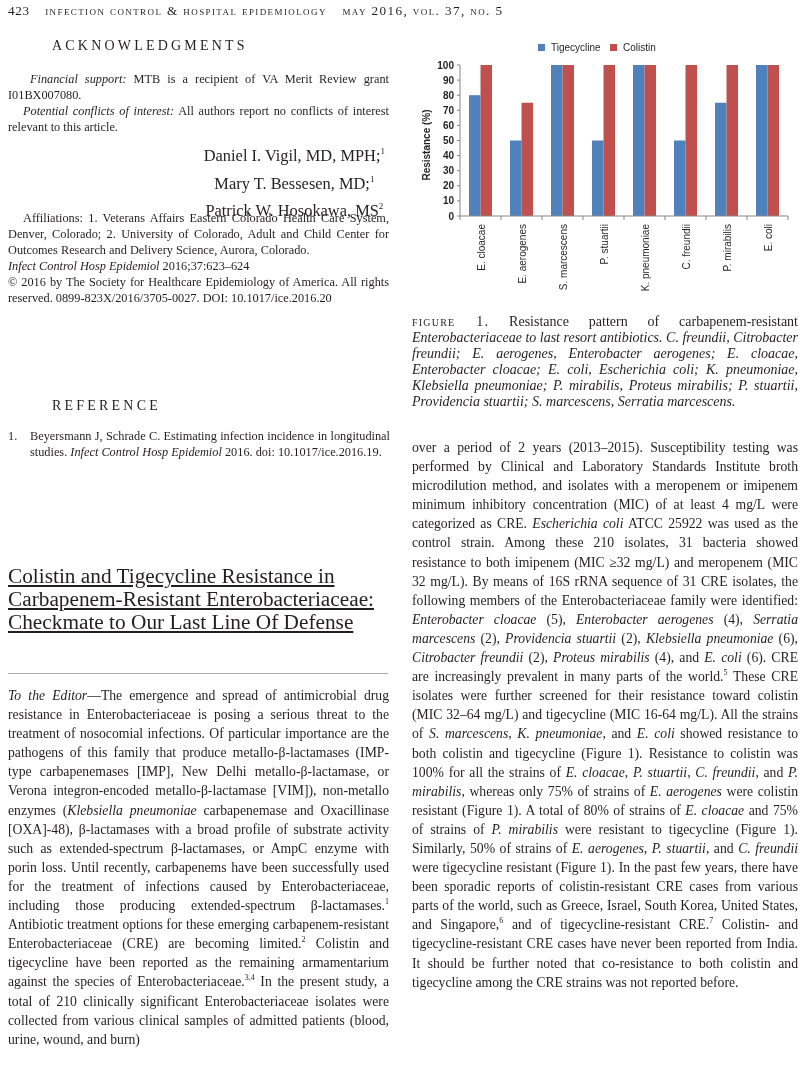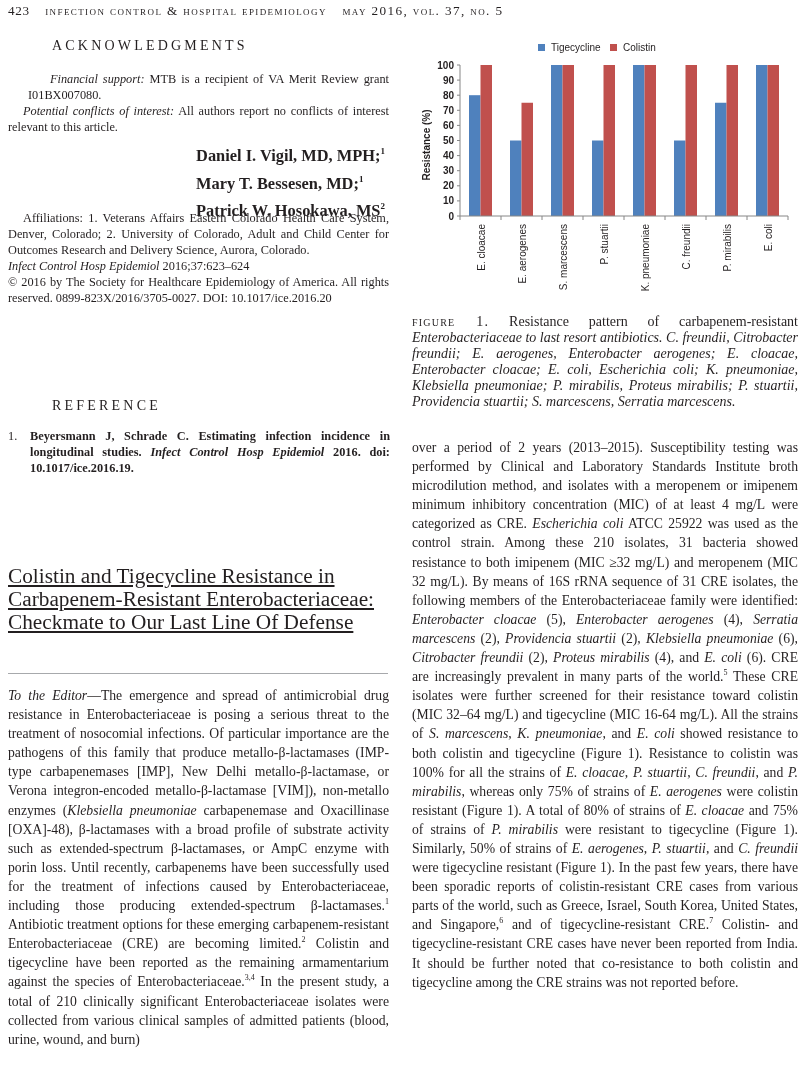--- a/index.html
+++ b/index.html
@@ -5,47 +5,47 @@
   html, body { margin:0; padding:0; background:#fff; }
   body { width:800px; height:1074px; position:relative; overflow:hidden; font-family:"Liberation Serif", "DejaVu Serif", serif; color:#231f20; }
   .abs { position:absolute; }
   .running-head { left:8px; top:3px; font-size:13.2px; letter-spacing:0.6px; white-space:nowrap; }
   .running-head .sc { font-variant:small-caps; text-transform:lowercase; letter-spacing:1.4px; }
   .sec-head { font-size:14px; letter-spacing:3.2px; text-transform:uppercase;margin-left:44px; }
   .para { font-size:12.3px; line-height:16.1px; text-align:justify; }
   .para p { margin:0; }
   .indent { text-indent:15px; }
   i { font-style:italic; }
-  .authors { right:415px; top:140px; text-align:left; font-weight:bold; font-size:16.4px; line-height:22.5px; }
+  .authors { right:415px; top:140px; text-align:center; font-weight:normal; font-size:16.4px; line-height:22.5px; }
   .authors sup { font-size:9px; vertical-align:7px; }
   .title { left:8px; top:565px; font-size:21.3px; line-height:22.8px;text-decoration:underline; }
   .rule { left:8px; top:673px; width:380px; height:1px; background:#a7a9ac; }
   .body-col { font-size:13.7px; line-height:19.1px; text-align:justify; }
   .body-col p { margin:0; }
   sup.r { font-size:8px; vertical-align:6px; line-height:0; }
   .ref { left:8px; top:428px; width:382px; font-size:12.3px; line-height:16.1px; }
   .ref .num { position:absolute; left:0; top:0; }
-  .ref .txt { margin-left:22px; text-align:justify;font-weight:bold; }
+  .ref .txt { margin-left:22px; text-align:justify; }
   .caption { left:412px; top:314px; width:386px; font-size:14px; line-height:16.1px; text-align:justify; }
   .caption .lbl { font-variant:small-caps; text-transform:lowercase; letter-spacing:1.2px; }
   .chart { left:410px; top:30px; width:390px; height:280px; }
   .chart text { font-family:"Liberation Sans", "DejaVu Sans", sans-serif; }
 </style>
 </head>
 <body>
 
 <div class="abs running-head">
   <span>423</span>&nbsp;&nbsp;&nbsp;
   <span class="sc">INFECTION CONTROL &amp; HOSPITAL EPIDEMIOLOGY</span>&nbsp;&nbsp;&nbsp;
   <span class="sc">MAY 2016, VOL. 37, NO. 5</span>
 </div>
 
 <div class="abs sec-head" style="left:8px; top:38px;">Acknowledgments</div>
 <div class="abs para" style="left:8px; top:71px; width:381px;">
-  <p class="indent" style="text-indent:22px;margin-left:20px;"><i>Financial support:</i><span> MTB is a recipient of VA Merit Review grant I01BX007080.</span></p>
+  <p class="indent" style="text-indent:22px;"><i>Financial support:</i><span> MTB is a recipient of VA Merit Review grant I01BX007080.</span></p>
   <p class="indent" style="text-indent:15px;"><i>Potential conflicts of interest:</i><span> All authors report no conflicts of interest relevant to this article.</span></p>
 </div>
 
 <div class="abs authors">
   <div><span>Daniel I. Vigil, MD, MPH;</span><sup>1</sup></div>
   <div><span>Mary T. Bessesen, MD;</span><sup>1</sup></div>
   <div><span>Patrick W. Hosokawa, MS</span><sup>2</sup></div>
 </div>
 
 <div class="abs para" style="left:8px; top:210px; width:381px;">

